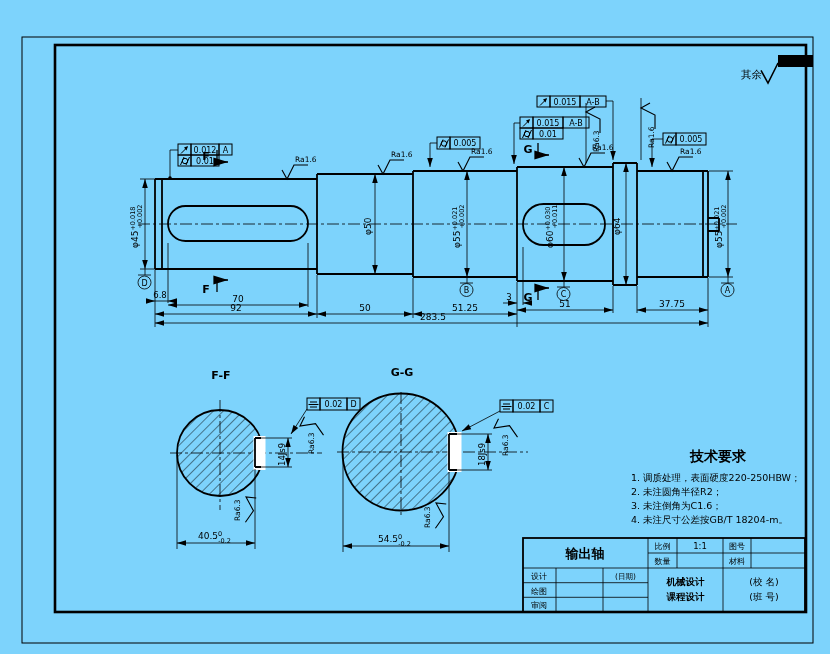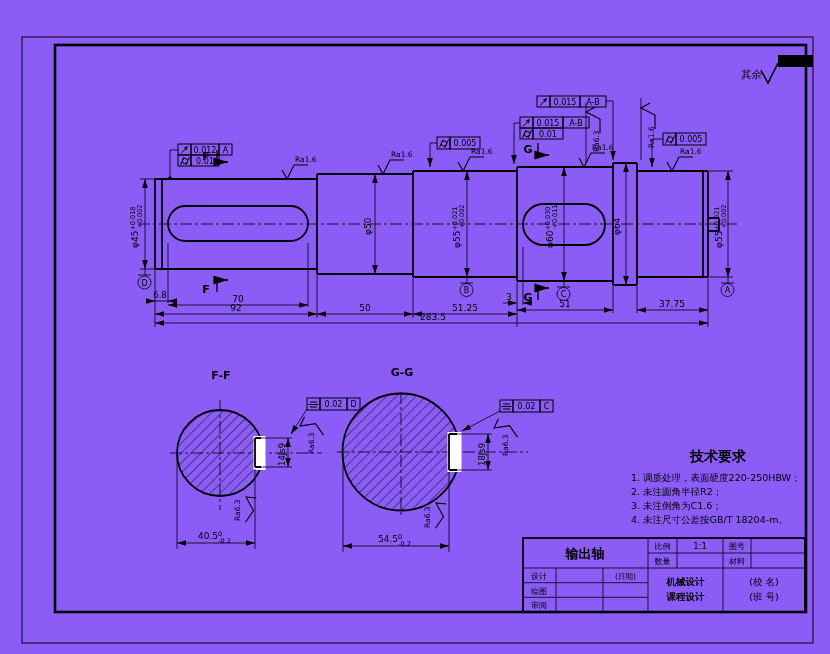--- a/index.html
+++ b/index.html
@@ -1,16 +1,16 @@
 <!DOCTYPE html>
 <html><head>
 <meta charset="utf-8">
 <style>
   html,body{margin:0;padding:0;background:#fff;}
-  .stage{position:relative;width:830px;height:654px;background:#8b5cf6;font-family:"DejaVu Sans",sans-serif;}
+  .stage{position:relative;width:830px;height:654px;background:#7dd3fc;font-family:"DejaVu Sans",sans-serif;}
   svg text{fill:#000;font-family:"DejaVu Sans",sans-serif;}
   .o{stroke:#000;stroke-width:1.8;fill:none;}
   .t{stroke:#000;stroke-width:.8;fill:none;}
   .m{stroke:#000;stroke-width:1.3;fill:none;}
   .cl{stroke:#000;stroke-width:.8;fill:none;stroke-dasharray:12 3 3 3;}
   .fr{stroke:#000;fill:none;}
   .dimtx{font-size:9px;}
   .smtx{font-size:7.5px;}
   .fcftx{font-size:8px;}
   .cuttx{font-size:11px;font-weight:bold;}

